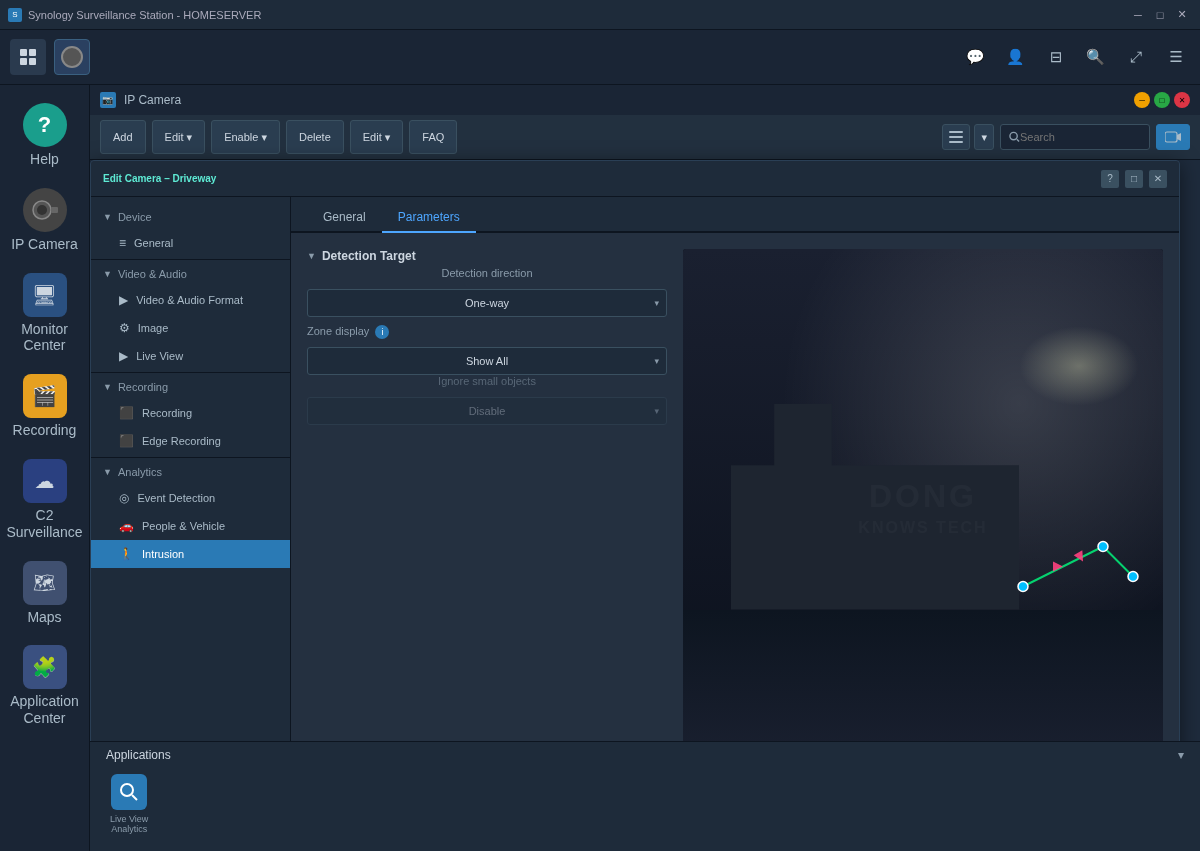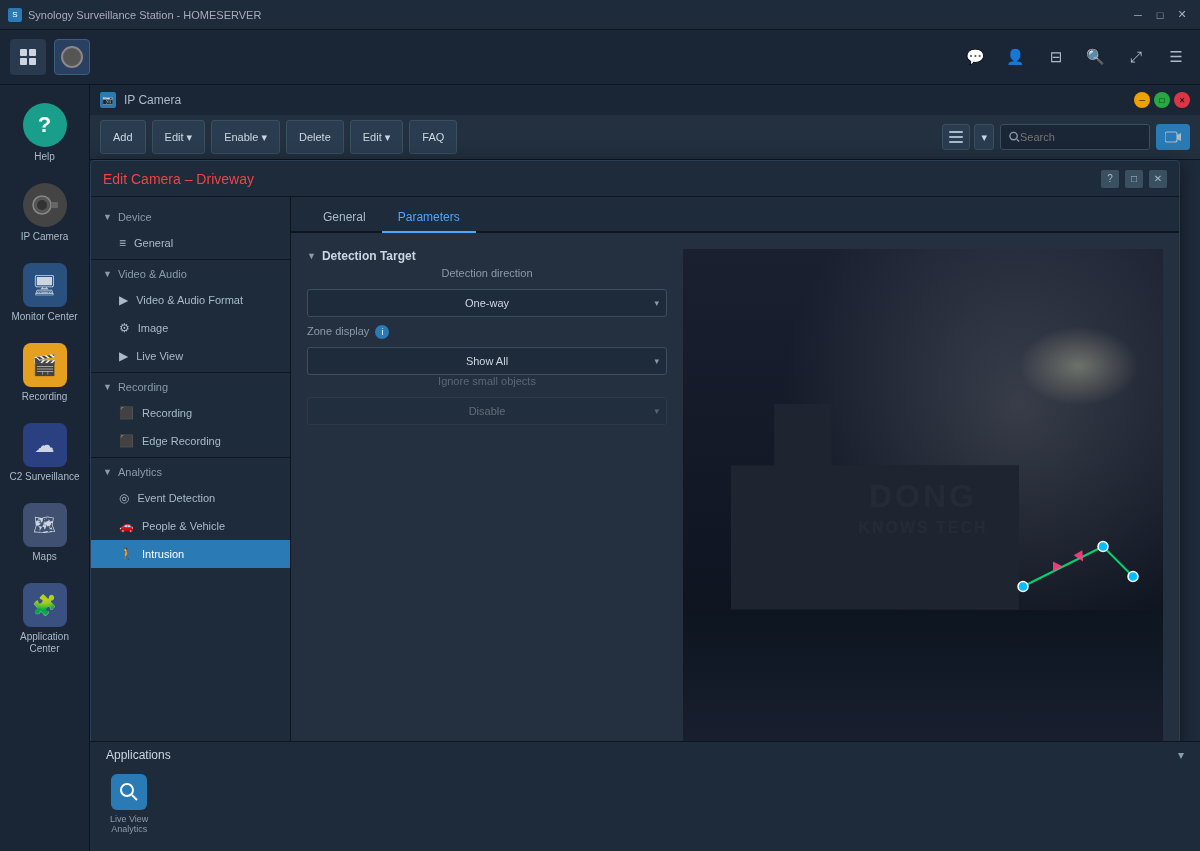--- a/index.html
+++ b/index.html
@@ -128,21 +128,21 @@
       cursor: pointer;
       gap: 4px;
     }
     .sidebar-icon {
       width: 40px; height: 40px;
       border-radius: 8px;
       display: flex; align-items: center; justify-content: center;
       font-size: 20px;
     }
     .sidebar-label {
-      font-size: 10px;
+      font-size: 14px;
       color: #aabbc8;
       text-align: center;
       line-height: 1.2;
     }
 
     
     .content-area {
       flex: 1;
       background: #1e2b3c;
       position: relative;
@@ -239,23 +239,23 @@
     .modal-header {
       height: 36px;
       background: #1e2b3a;
       display: flex;
       align-items: center;
       padding: 0 12px;
       border-bottom: 1px solid #0d1520;
       border-radius: 4px 4px 0 0;
     }
     .modal-title {
-      font-size: 14px;
-      color: #ef4444;
-      font-weight: 400;
+      font-size: 10px;
+      color: #5eead4;
+      font-weight: 700;
     }
     .modal-header-controls {
       margin-left: auto;
       display: flex; gap: 6px;
     }
     .modal-ctrl-btn {
       width: 18px; height: 18px;
       background: #3a5060;
       border: none;
       border-radius: 2px;

